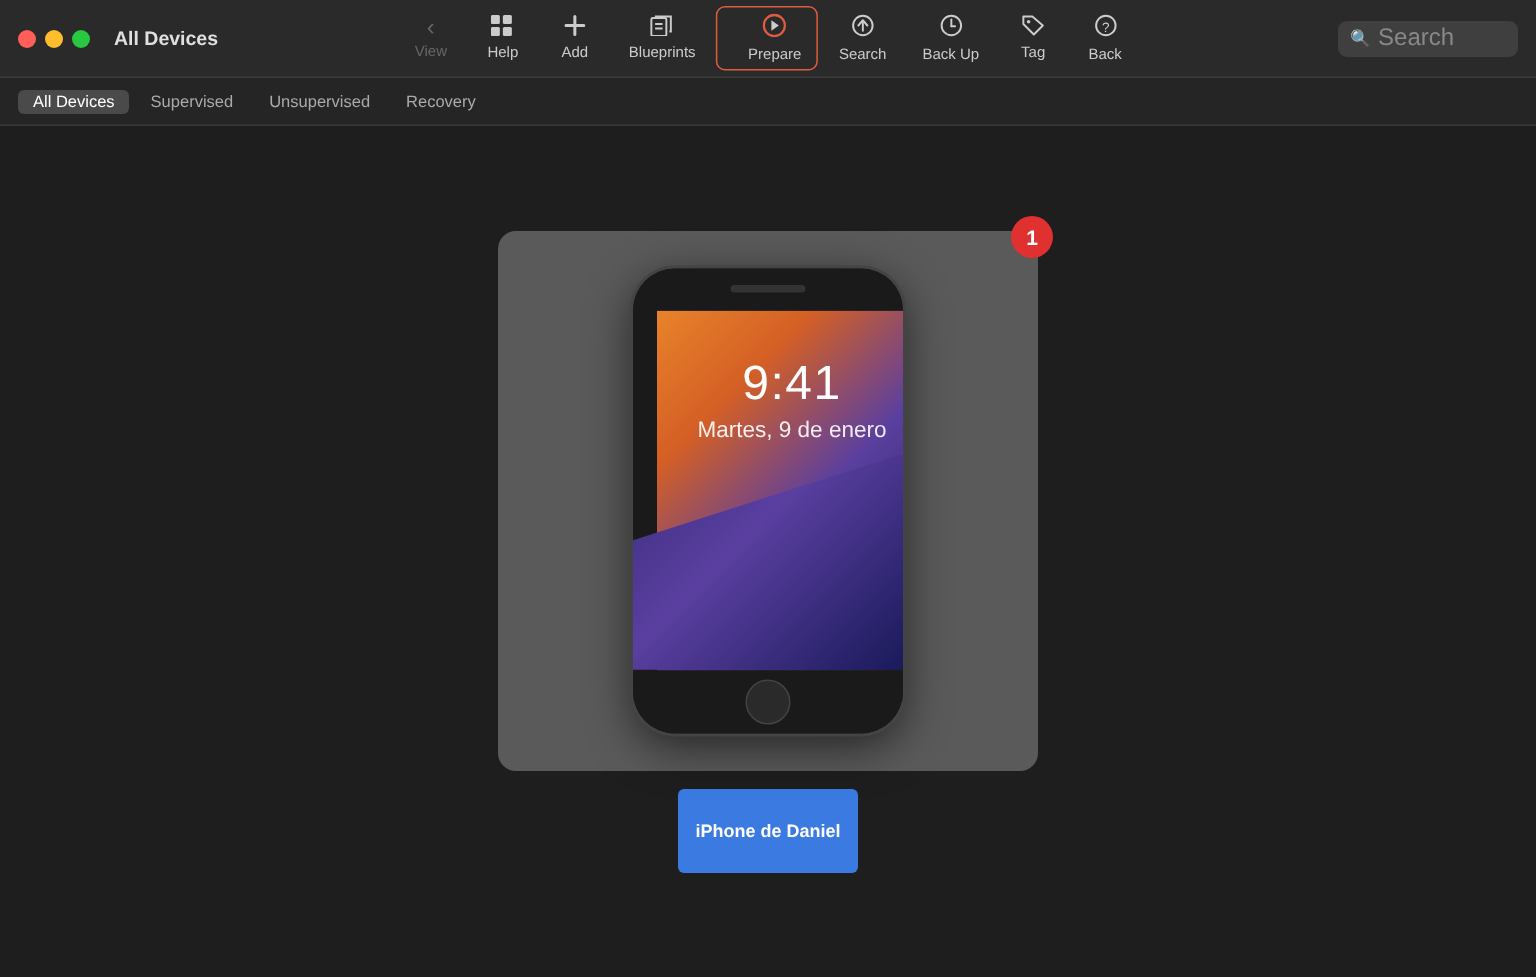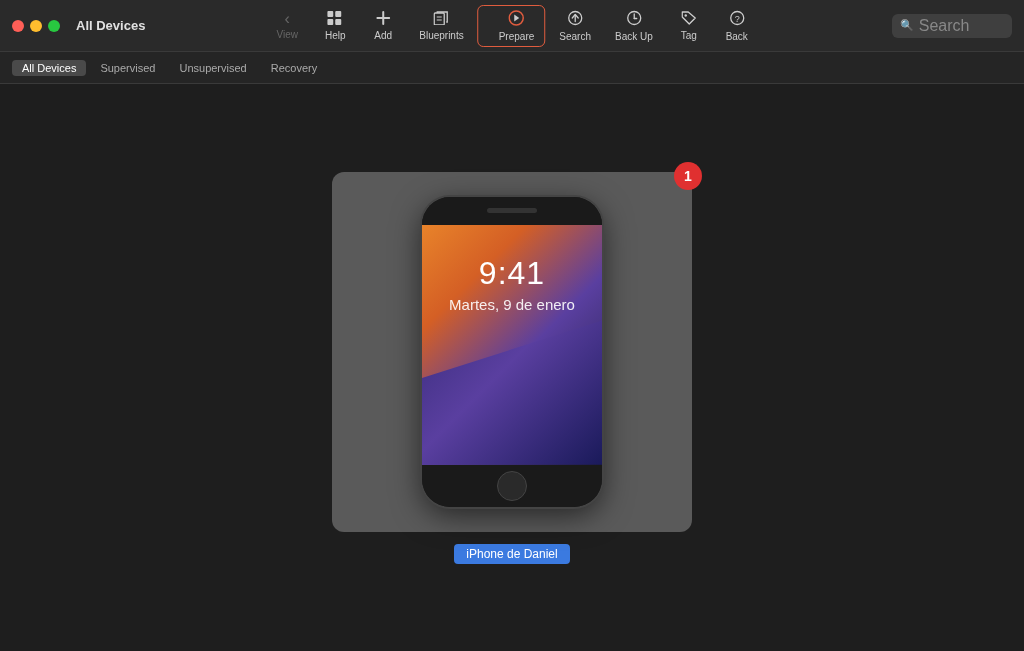--- a/index.html
+++ b/index.html
@@ -222,20 +222,21 @@
     }
 
     .screen-wallpaper {
       width: 100%;
       height: 100%;
       background: linear-gradient(135deg, #e8832a 0%, #d45f25 25%, #5a3fa0 55%, #1a1a3a 100%);
       display: flex;
       flex-direction: column;
       align-items: center;
       padding-top: 30px;
+      margin-left: 16px;
     }
 
     
     .wallpaper-shape {
       position: absolute;
       bottom: 0;
       left: 0;
       width: 100%;
       height: 60%;
       background: linear-gradient(135deg, #3b2d7e 0%, #5a3fa0 40%, #1a1a5a 100%);
@@ -274,23 +275,23 @@
       border-radius: 50%;
       background: #2a2a2a;
       border: 1.5px solid #444;
     }
 
     
     .device-label {
       background: #3b7ae0;
       color: #fff;
       font-size: 12px;
-      padding: 3px 12px;
+      padding: 21px 12px;
       border-radius: 4px;
-      font-weight: 400;
+      font-weight: 700;
     }
   </style>
 </head>
 <body>
 
 <div class="titlebar">
   <div class="traffic-lights">
     <div class="traffic-light tl-close"></div>
     <div class="traffic-light tl-minimize"></div>
     <div class="traffic-light tl-maximize"></div>

